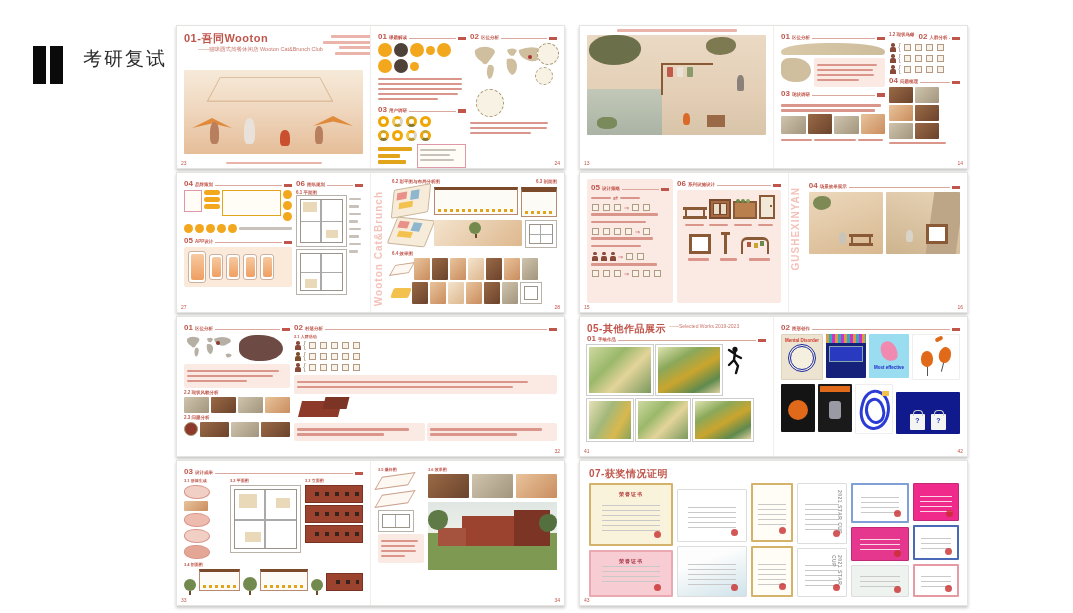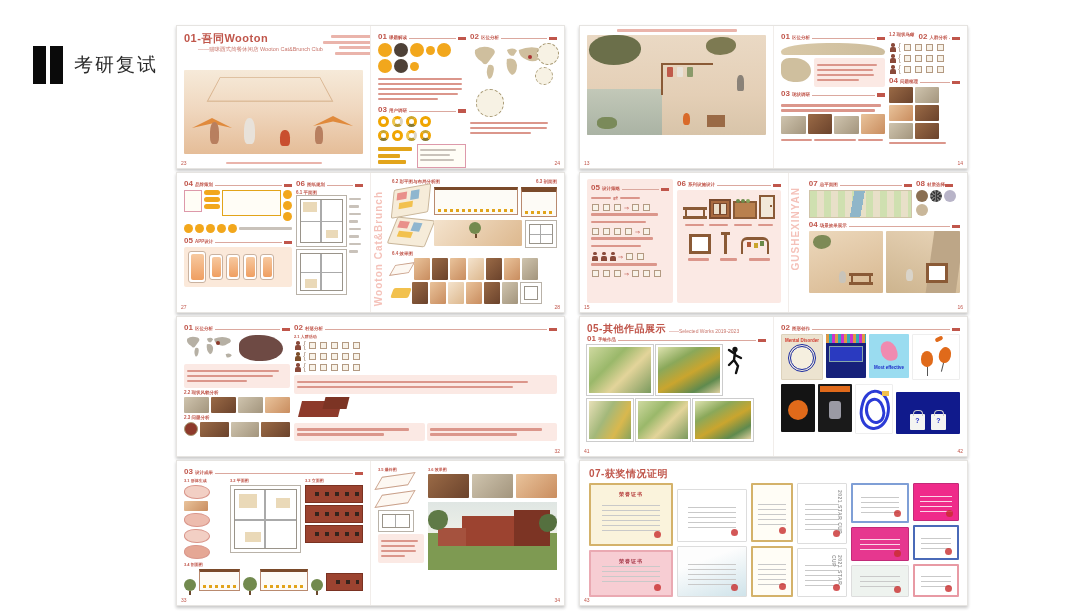--- a/index.html
+++ b/index.html
@@ -1,19 +1,19 @@
 <!DOCTYPE html>
 <html><head>
 <meta charset="utf-8">
 <style>
   html,body{margin:0;padding:0;background:#fff;font-family:"Liberation Sans",sans-serif;}
   #stage{position:relative;width:1073px;height:613px;background:#fff;overflow:hidden;}
 
   
-  .logo{position:absolute;left:33px;top:46px;display:flex;align-items:center;gap:11px;}
+  .logo{position:absolute;left:33px;top:46px;display:flex;gap:20px;}
   .lbars{display:flex;gap:4px;}
   .lbars i{display:block;width:13px;height:38px;background:#0a0a0a;}
   .logo-t{font-size:19px;color:#2b2b2b;letter-spacing:2px;}
 
   
   .card{position:absolute;display:flex;background:#fff;border:1px solid #e6e4e1;
         box-shadow:0 2px 3px rgba(0,0,0,.22);box-sizing:border-box;}
   .pg{position:relative;flex:1;padding:6px 7px 9px;box-sizing:border-box;min-width:0;overflow:hidden;}
   .pg+.pg{border-left:1px solid #f1edea;}
 
@@ -819,46 +819,20 @@
                 <i class="tb d" style="width:22%"></i>
             </div>
           </div>
         </div>
       </div>
       <span class="pn l">15</span>
     </div>
     <div class="pg">
       <span class="vmark" style="left:1px;top:14px">GUSHEXINYAN</span>
       <div style="margin-left:13px">
-        <div class="row g4">
-          <div class="col" style="flex:1">
-            <div class="sh">
-              <b class="n">07</b>
-                <b class="t">总平面图</b>
-                <i class="ln"></i>
-                <i class="blk"></i>
-            </div>
-            <div style="height:26px;border:1px solid #cfc4a8;background:
-              linear-gradient(100deg,transparent 42%,#8fb6c9 42% 52%,transparent 52%),
-              repeating-linear-gradient(90deg,#cfe0b0 0 7px,#e8e0c8 7px 14px)"></div>
-          </div>
-          <div class="col" style="width:44px">
-            <div class="sh">
-              <b class="n">08</b>
-                <b class="t">材质选择</b>
-                <i class="blk"></i>
-            </div>
-            <div class="row g2" style="flex-wrap:wrap">
-              <span style="width:12px;height:12px;border-radius:50%;background:#8a6f52"></span>
-              <span style="width:12px;height:12px;border-radius:50%;background:repeating-conic-gradient(#3a3a3a 0 20deg,#777 20deg 40deg)"></span>
-              <span style="width:12px;height:12px;border-radius:50%;background:#b8b4c8"></span>
-              <span style="width:12px;height:12px;border-radius:50%;background:#c9b79a"></span>
-            </div>
-          </div>
-        </div>
         <div class="sh" style="margin-top:3px">
           <b class="n">04</b>
             <b class="t">场景效果展示</b>
             <i class="ln"></i>
             <i class="blk"></i>
         </div>
         <div class="row g3">
           <div class="photo" style="flex:1;height:62px;background:linear-gradient(160deg,#ecd8bc,#d8b890)">
             <span class="treeblob" style="left:4px;top:4px;width:18px;height:14px;background:#7d8a56"></span>
             <span class="person-o" style="left:30px;bottom:10px;background:#c9c4ba"></span>
@@ -870,21 +844,21 @@
             <span class="furn f-frame" style="position:absolute;left:40px;bottom:10px"></span>
           </div>
         </div>
       </div>
       <span class="pn r">16</span>
     </div>
   </div>
 
   <div class="card" style="left:579px;top:316px;width:389px;height:141px">
     <div class="pg">
-      <div class="row" style="align-items:flex-end">
+      <div class="row" style="align-items:flex-start">
         <span class="title" style="font-size:10px">05-其他作品展示</span>
         <span style="font-size:5px;color:#c9776d;margin-left:3px">——Selected Works 2019-2023</span>
       </div>
       <div class="sh">
         <b class="n">01</b>
           <b class="t">手绘作品</b>
           <i class="ln"></i>
           <i class="blk"></i>
       </div>
       <div class="row g3" style="align-items:flex-start">

